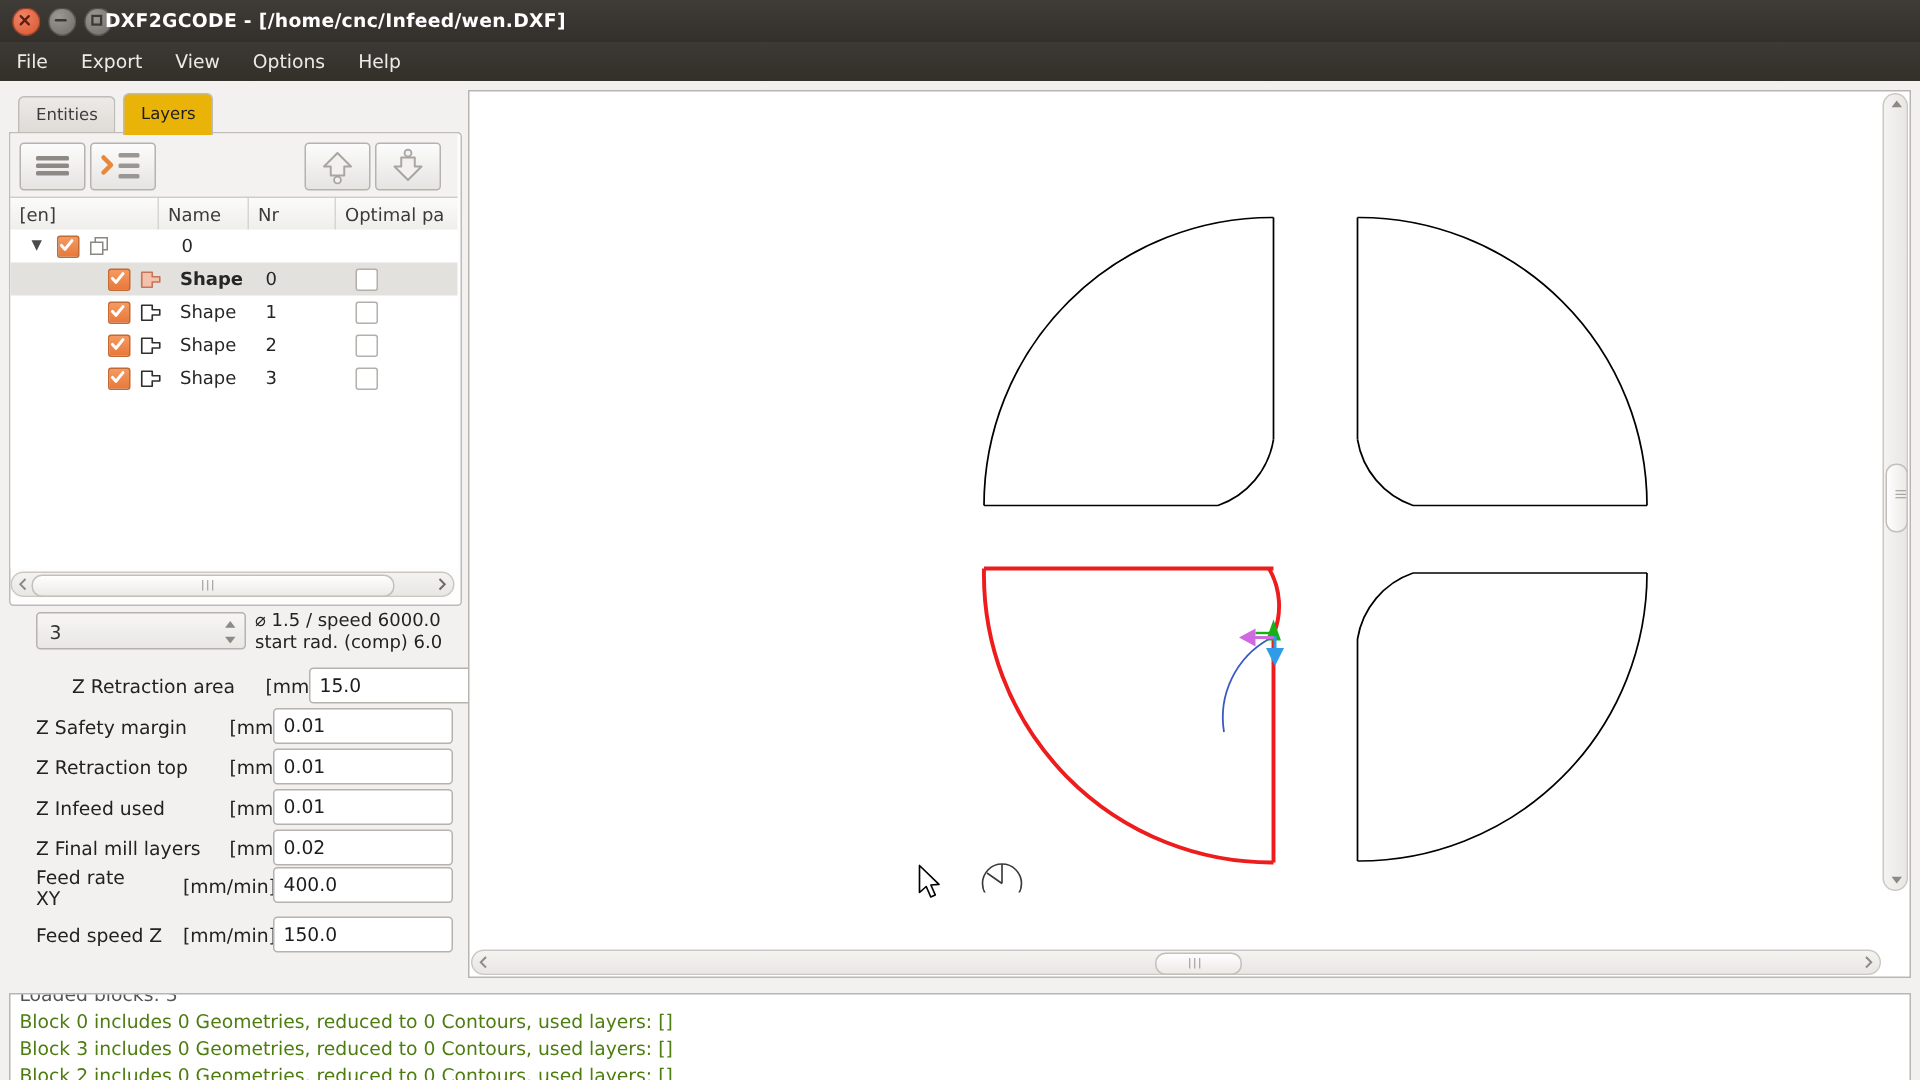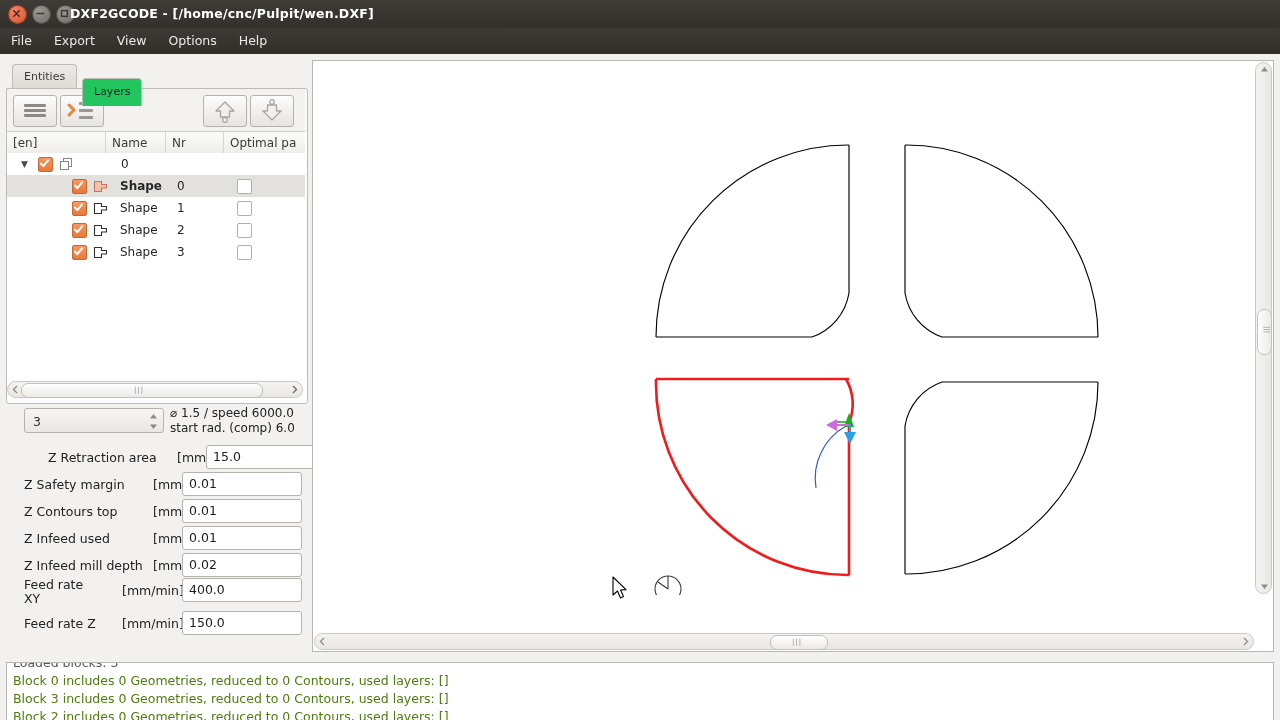--- a/index.html
+++ b/index.html
@@ -46,21 +46,21 @@
   .leftpanel{position:absolute;left:6px;top:8px;width:302px;height:540px;}
 
   .tabrow{position:absolute;left:0;top:0;height:26px;width:302px;}
   .tab{
     position:absolute;top:2px;height:24px;line-height:24px;padding:0 11px;
     border:1px solid #bfbcb7;border-bottom:none;
     border-radius:4px 4px 0 0;font-size:11px;color:#3c3c3c;
     background:linear-gradient(180deg,#eceae7,#dedbd6);
   }
   .tab.active{
-    top:16px;height:27px;line-height:26px;background:#22c55e;
+    top:0;height:27px;line-height:26px;background:#eab308;
     border-color:#bfbcb7;color:#1d1d1d;z-index:3;
   }
   .tabbody{
     position:absolute;left:0;top:26px;width:300px;height:314px;
     background:#fdfdfd;border:1px solid #bfbcb7;border-radius:0 3px 3px 3px;
   }
 
   .treetoolbar{position:absolute;left:0;top:0;width:298px;height:42px;background:#f3f2f0;}
   .tbtn{
     position:absolute;top:6px;width:42px;height:30px;
@@ -173,21 +173,21 @@
         <svg width="15" height="15" viewBox="0 0 15 15">
             <path d="M4.3 7.5 H10.7" stroke="#3b3936" stroke-width="1.6" stroke-linecap="round"></path>
           </svg>
       </div>
       <div class="wbtn max">
         <svg width="15" height="15" viewBox="0 0 15 15">
             <rect x="4.6" y="4.6" width="5.8" height="5.8" fill="none" stroke="#3b3936" stroke-width="1.5"></rect>
           </svg>
       </div>
     </div>
-    <div class="wtitle">DXF2GCODE - [/home/cnc/Pulpit/wen.DXF]</div>
+    <div class="wtitle">DXF2GCODE - [/home/cnc/Infeed/wen.DXF]</div>
   </div>
 
   <div class="menubar">
     <div class="menuitem">File</div>
     <div class="menuitem">Export</div>
     <div class="menuitem">View</div>
     <div class="menuitem">Options</div>
     <div class="menuitem">Help</div>
   </div>
 
@@ -354,53 +354,53 @@
 
         <div class="prow" style="top:63px;">
           <span class="plabel">Z Safety margin</span>
           <span class="punit" style="left:129px;">[mm]</span>
           <div class="pinput">
             <span class="v">0.01</span>
           </div>
         </div>
 
         <div class="prow" style="top:90px;">
-          <span class="plabel">Z Contours top</span>
+          <span class="plabel">Z Retraction top</span>
           <span class="punit" style="left:129px;">[mm]</span>
           <div class="pinput">
             <span class="v">0.01</span>
           </div>
         </div>
 
         <div class="prow" style="top:117px;">
           <span class="plabel">Z Infeed used</span>
           <span class="punit" style="left:129px;">[mm]</span>
           <div class="pinput">
             <span class="v">0.01</span>
           </div>
         </div>
 
         <div class="prow" style="top:144px;">
-          <span class="plabel">Z Infeed mill depth</span>
+          <span class="plabel">Z Final mill layers</span>
           <span class="punit" style="left:129px;">[mm]</span>
           <div class="pinput">
             <span class="v">0.02</span>
           </div>
         </div>
 
         <div class="prow" style="top:169px;">
           <span class="plabel two" style="width:70px;">Feed rate<br>XY</span>
           <span class="punit" style="left:98px;">[mm/min]</span>
           <div class="pinput">
             <span class="v">400.0</span>
           </div>
         </div>
 
         <div class="prow" style="top:202px;">
-          <span class="plabel">Feed rate Z</span>
+          <span class="plabel">Feed speed Z</span>
           <span class="punit" style="left:98px;">[mm/min]</span>
           <div class="pinput">
             <span class="v">150.0</span>
           </div>
         </div>
       </div>
     </div>
 
     <div class="canvaswrap">
       <svg class="cv" viewBox="0 0 940 534">

